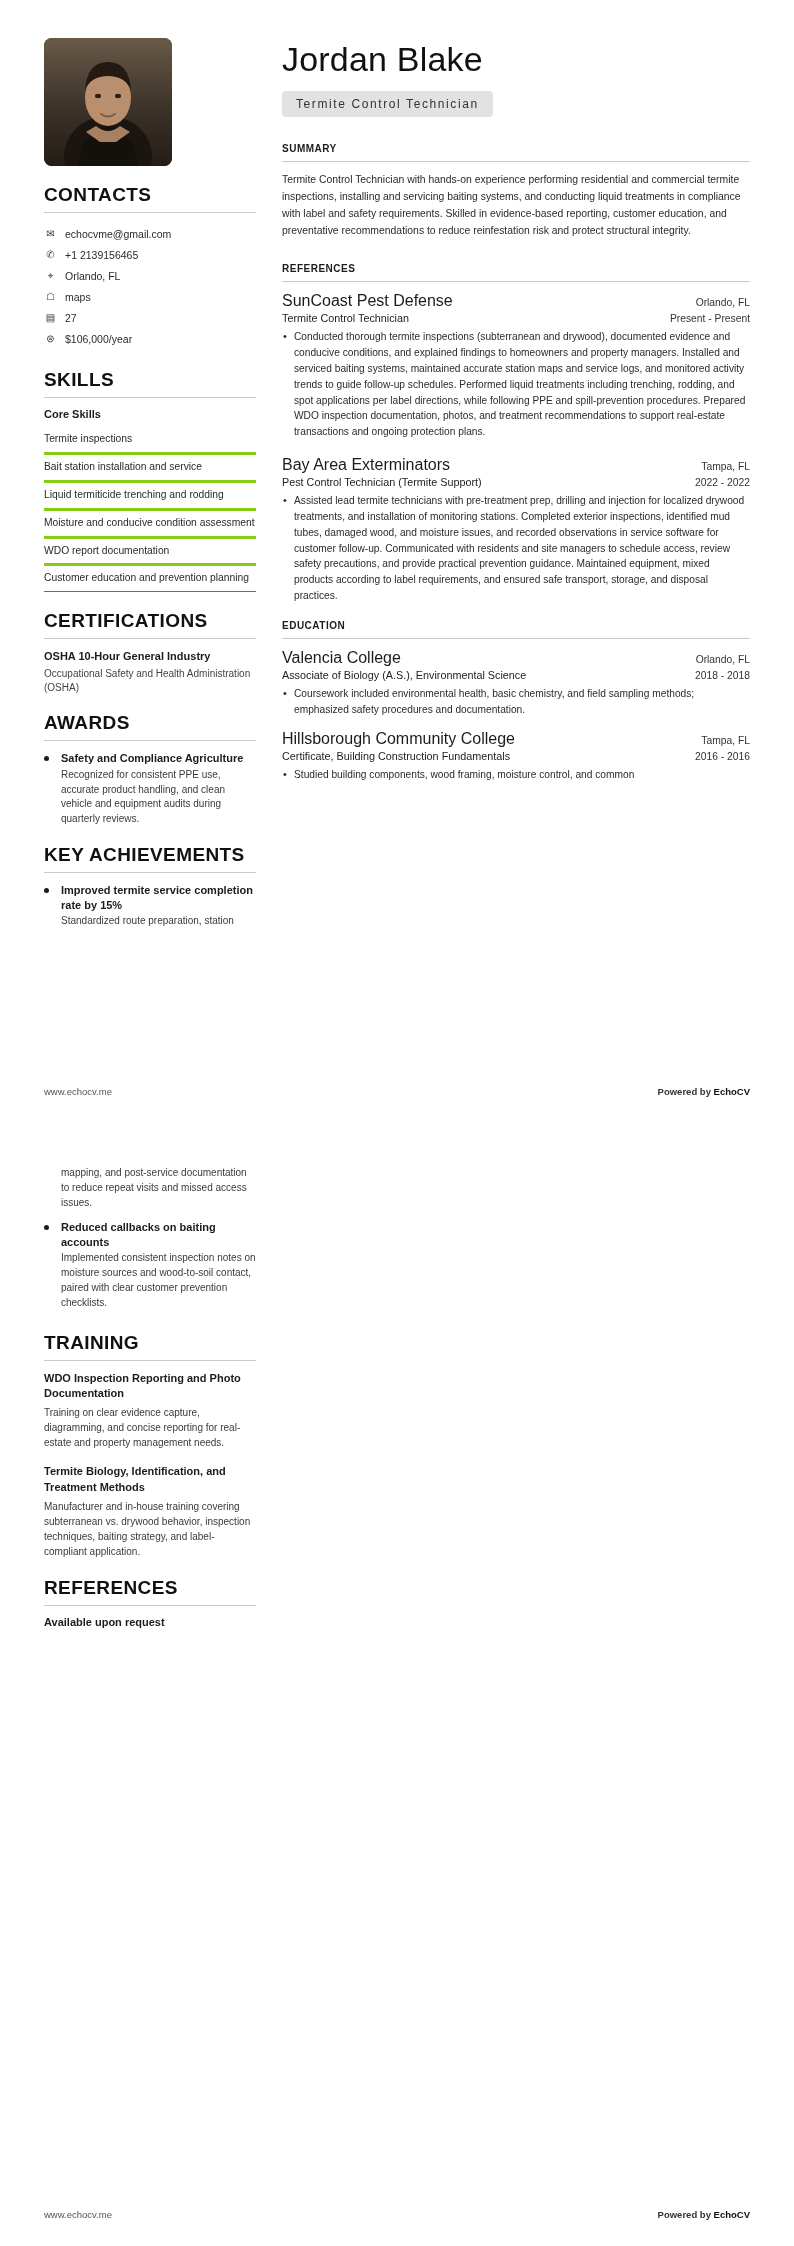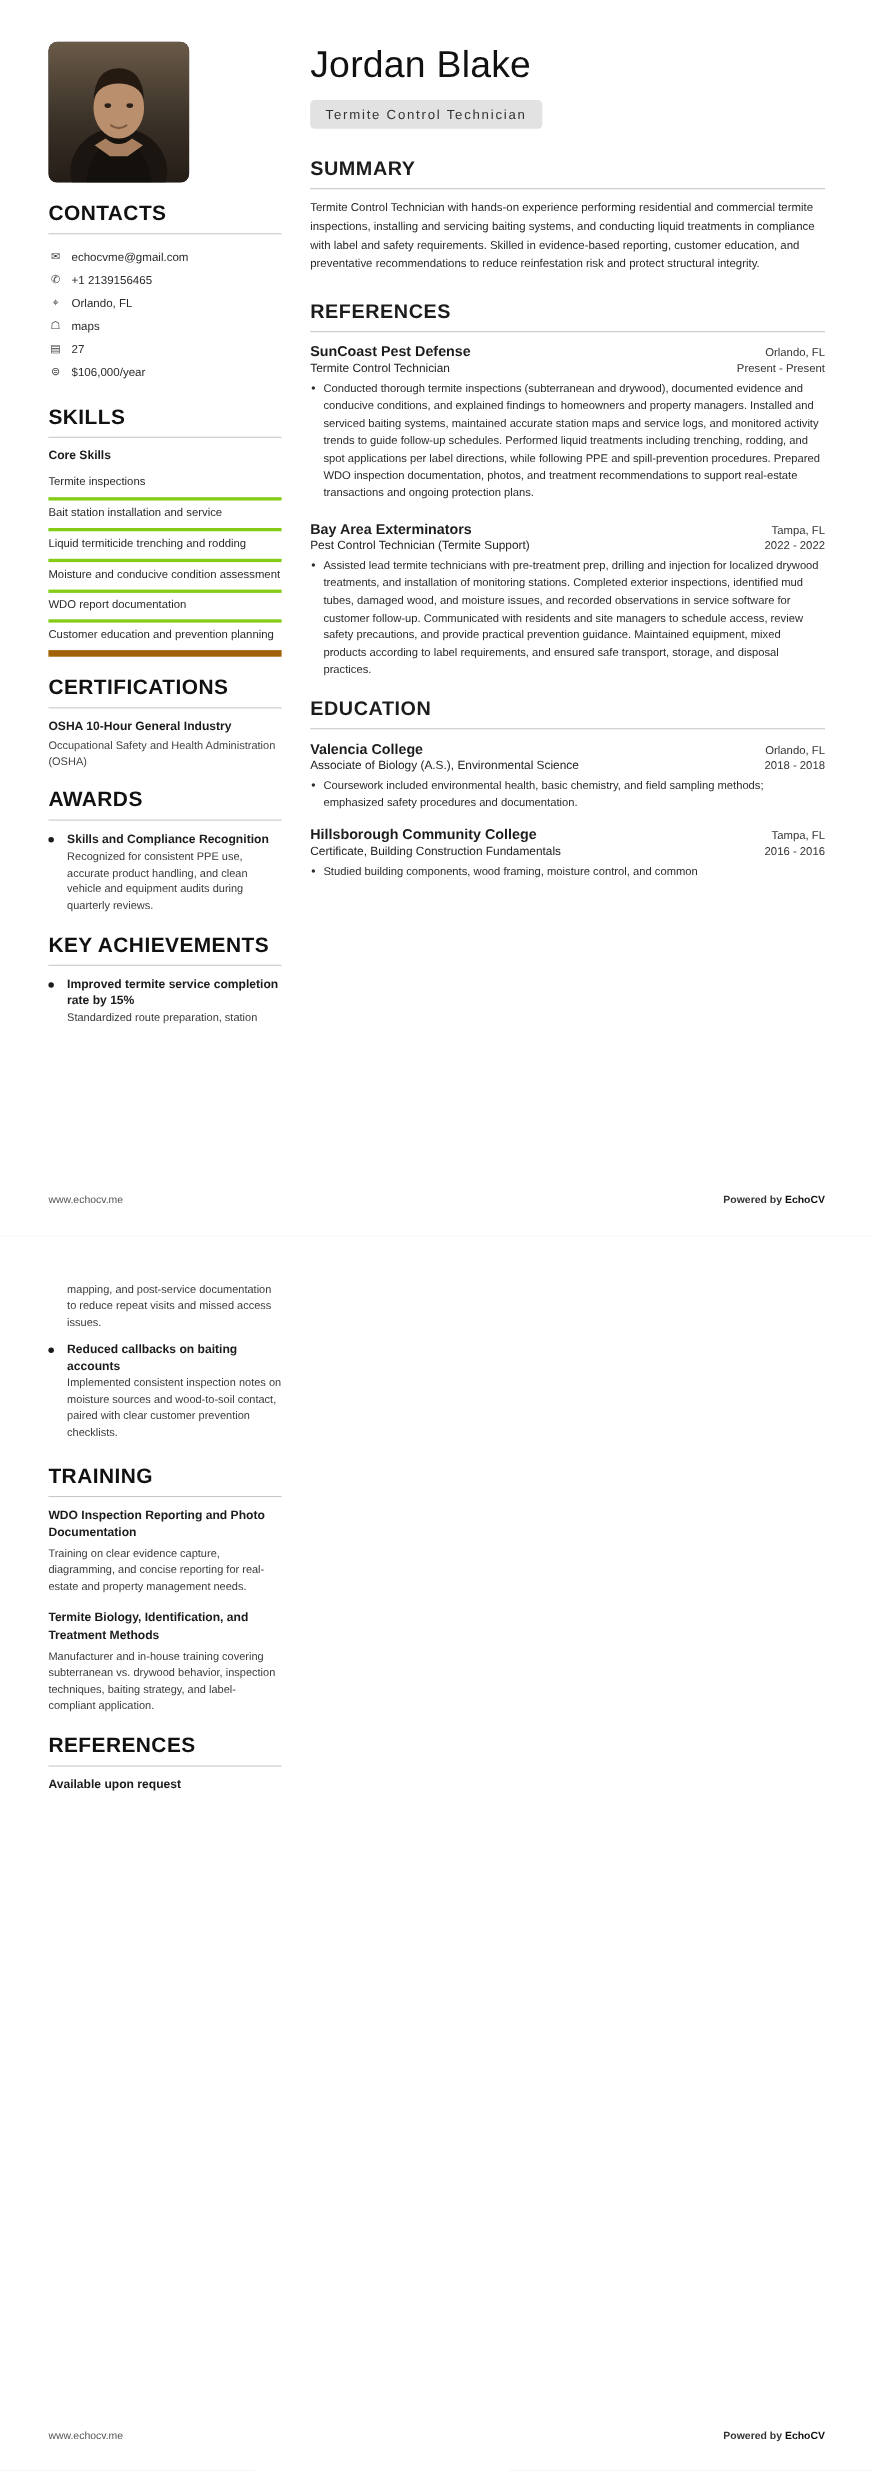--- a/index.html
+++ b/index.html
@@ -84,21 +84,21 @@
     font-weight: bold;
     margin: 2px 0 7px 0;
   }
   .skill {
     font-size: 10.3px;
     color: #2a2a2a;
     padding: 5px 0 6px 0;
     border-bottom: 3px solid #84cc16;
     line-height: 1.35;
   }
-  .skill:last-child { border-bottom: 6px solid #a16207; }
+  .skill:last-child { border-bottom: 1px solid #a16207; }
 
   .block { margin-bottom: 18px; }
 
   .cert { margin-bottom: 12px; }
   .cert-name {
     font-size: 11px;
     font-weight: bold;
     line-height: 1.35;
     margin-bottom: 3px;
   }
@@ -163,39 +163,39 @@
     display: inline-block;
     background: #e2e2e2;
     color: #333;
     font-size: 12px;
     letter-spacing: 1.6px;
     padding: 6px 14px;
     border-radius: 4px;
     margin-bottom: 26px;
   }
   .r-sec-title {
-    font-size: 18px;
+    font-size: 10px;
     font-weight: bold;
     letter-spacing: 0.5px;
     margin: 0 0 7px 0;
   }
   .summary-text {
     font-size: 10.4px;
     line-height: 1.62;
     color: #2a2a2a;
     margin-bottom: 24px;
   }
   .job { margin-bottom: 16px; }
   .job-head {
     display: flex;
     justify-content: space-between;
     align-items: baseline;
     gap: 10px;
   }
-  .job-company { font-size: 13px; font-weight: bold; }
+  .job-company { font-size: 16px; font-weight: normal; }
   .job-location { font-size: 10.3px; color: #333; white-space: nowrap; }
   .job-sub {
     display: flex;
     justify-content: space-between;
     align-items: baseline;
     gap: 10px;
     margin: 2px 0 5px 0;
   }
   .job-title { font-size: 10.8px; color: #222; }
   .job-dates { font-size: 10.3px; color: #333; white-space: nowrap; }
@@ -326,21 +326,21 @@
           <div class="cert-org">Occupational Safety and Health Administration (OSHA)</div>
         </div>
       </div>
 
       <div class="block">
         <div class="sec-title">AWARDS</div>
         <hr class="rule">
         <div class="award-item">
           <span class="bullet-dot"></span>
           <div class="award-body">
-            <div class="award-title">Skills and Compliance Recognition</div>
+            <div class="award-title">Safety and Compliance Agriculture</div>
             <div class="award-desc">Recognized for consistent PPE use, accurate product handling, and clean vehicle and equipment audits during quarterly reviews.</div>
           </div>
         </div>
       </div>
 
       <div class="block">
         <div class="sec-title">KEY ACHIEVEMENTS</div>
         <hr class="rule">
         <div class="ka-item">
           <span class="bullet-dot"></span>

